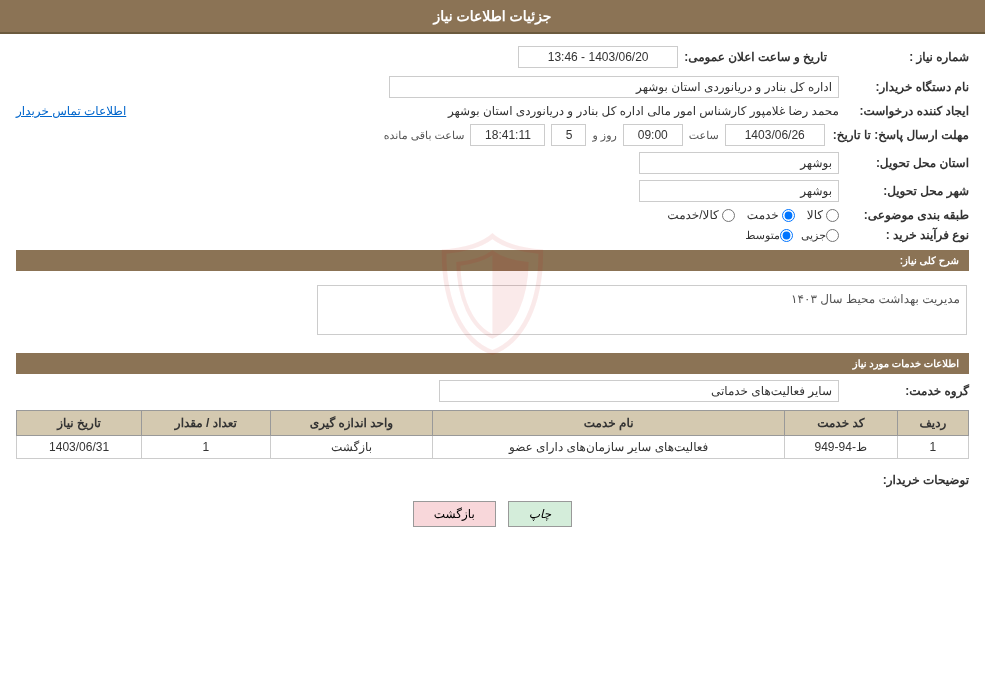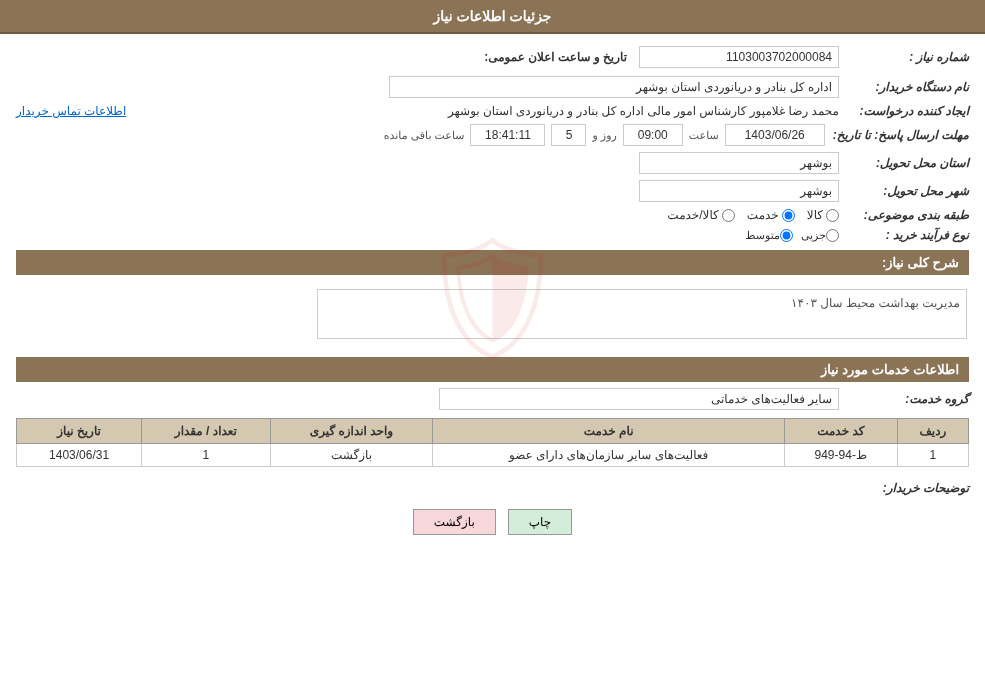--- a/index.html
+++ b/index.html
@@ -34,21 +34,20 @@
       margin-bottom: 6px;
       flex-wrap: wrap;
     }
     .info-label {
       color: #333;
       font-weight: bold;
       min-width: 130px;
       text-align: right;
       padding-left: 8px;
       font-size: 12px;
-      font-style: italic;
     }
     .input-box {
       border: 1px solid #ccc;
       padding: 3px 6px;
       background: #fff;
       display: inline-block;
       min-width: 180px;
       text-align: right;
     }
     .input-box-wide {
@@ -80,21 +79,21 @@
       padding: 3px 6px;
       background: #fff;
       min-width: 60px;
       text-align: center;
     }
     .section-divider {
       background: #8b7355;
       color: #fff;
       padding: 5px 10px;
       font-weight: bold;
-      font-size: 13px;
+      font-size: 10px;
       margin: 8px 0 6px 0;
     }
     .radio-group {
       display: flex;
       gap: 12px;
       align-items: center;
       direction: rtl;
     }
     .radio-item {
       display: flex;
@@ -161,20 +160,21 @@
       margin-top: 14px;
       margin-bottom: 14px;
     }
     .btn-print {
       background: #d4edda;
       border: 1px solid #999;
       padding: 5px 20px;
       cursor: pointer;
       font-size: 12px;
       font-family: Tahoma, Arial, sans-serif;
+      font-style: italic;
     }
     .btn-back {
       background: #f8d7da;
       border: 1px solid #999;
       padding: 5px 20px;
       cursor: pointer;
       font-size: 12px;
       font-family: Tahoma, Arial, sans-serif;
     }
     .watermark {
@@ -204,22 +204,22 @@
   <div class="header-bar">
     <span>جزئیات اطلاعات نیاز</span>
   </div>
 
   <div class="content-area watermark">
 
     <div class="shield-watermark">🛡</div>
 
     <div class="info-row" style="margin-bottom:8px;">
       <span class="info-label">شماره نیاز :</span>
-      <div class="input-box input-box-medium" style="min-width:200px;">1103003702000084</div>
       <span style="margin: 0 12px 0 6px; font-weight:bold; font-size:12px;">تاریخ و ساعت اعلان عمومی:</span>
+      <div class="input-box" style="min-width:160px; text-align:center;">1403/06/20 - 13:46</div>
     </div>
 
     <div class="info-row" style="margin-bottom:6px;">
       <span class="info-label">نام دستگاه خریدار:</span>
       <div class="input-box input-box-wide" style="min-width:450px;">اداره کل بنادر و دریانوردی استان بوشهر</div>
     </div>
 
     <div class="info-row" style="margin-bottom:6px;">
       <span class="info-label">ایجاد کننده درخواست:</span>
       <span style="flex:1; font-size:12px;">محمد رضا غلامپور کارشناس امور مالی اداره کل بنادر و دریانوردی استان بوشهر</span>

